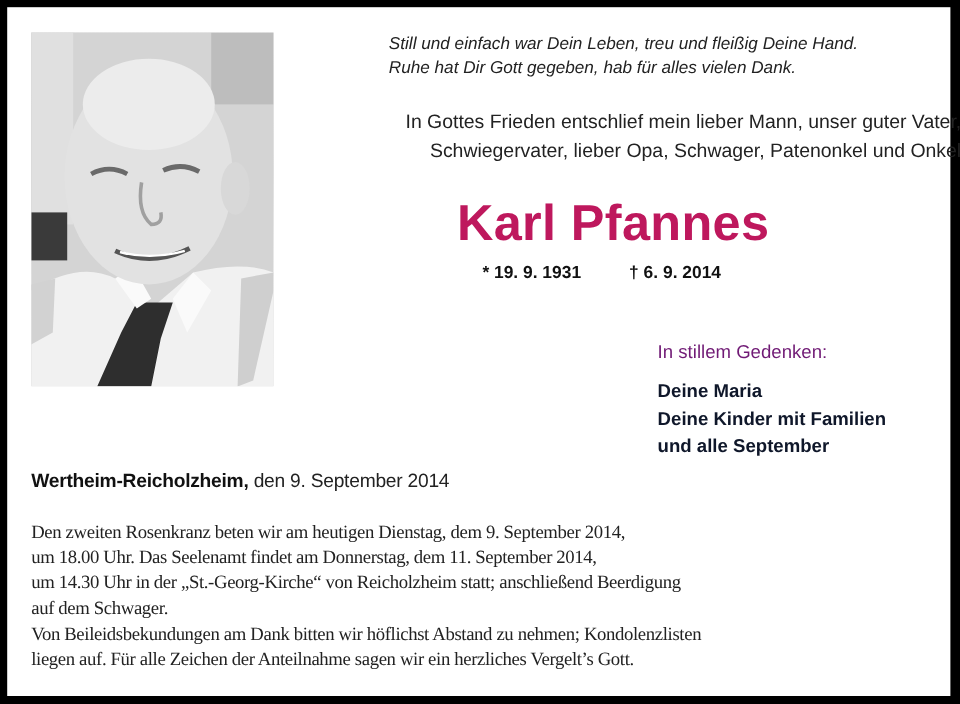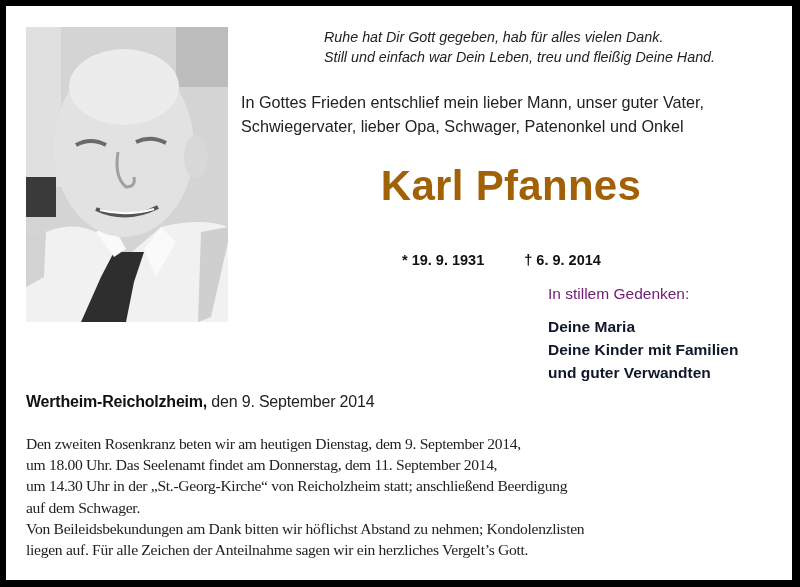--- a/index.html
+++ b/index.html
@@ -2,24 +2,24 @@
 <html><head>
 <meta charset="utf-8">
 <style>
   html, body { margin:0; padding:0; }
   body { width:800px; height:587px; background:#000; position:relative; overflow:hidden; font-family:"Liberation Sans", sans-serif; color:#111; }
   .card { position:absolute; left:6px; top:6px; width:786px; height:574px; background:#fff; }
   .photo { position:absolute; left:20px; top:21px; width:202px; height:295px; overflow:hidden;
     background: linear-gradient(180deg,#d6d6d6 0%,#cfcfcf 40%,#e8e8e8 70%,#f2f2f2 100%); }
   .photo svg { display:block; }
   .verse { position:absolute; left:318px; top:21px; font-style:italic; font-size:14.3px; line-height:20px; color:#222; }
-  .intro { position:absolute; left:235px; top:84px; width:560px; text-align:left; font-size:16.2px; line-height:24px; color:#222; }
-  .name { position:absolute; left:300px; top:156px; width:410px; text-align:center; font-weight:bold; font-size:42px; letter-spacing:0.3px; color:#a16207; }
+  .intro { position:absolute; left:235px; top:84px; width:560px; text-align:right; font-size:16.2px; line-height:24px; color:#222; }
+  .name { position:absolute; left:300px; top:156px; width:410px; text-align:center; font-weight:bold; font-size:42px; letter-spacing:0.3px; color:#be185d; }
   .dates { position:absolute; left:396px; top:214px; font-weight:bold; font-size:14.5px; color:#111; white-space:pre; }
-  .dates span { display:inline-block;margin-top:32px; }
+  .dates span { display:inline-block; }
   .dates .death { margin-left:40px; }
   .memory { position:absolute; left:542px; top:279px; font-size:15.5px; color:#701a75; }
   .mourners { position:absolute; left:542px; top:309px; font-weight:bold; font-size:15.5px; line-height:23px; color:#0f172a; }
   .place { position:absolute; left:20px; top:387px; font-size:16px; color:#222; letter-spacing:-0.2px; }
   .place b { font-weight:bold; color:#111; }
   .body { position:absolute; left:20px; top:427px; width:760px; font-size:15.6px; line-height:21.2px; color:#222; letter-spacing:-0.3px; }
   .body div { white-space:nowrap;font-family:Liberation Serif, serif; }
 </style>
 </head>
 <body>
@@ -52,39 +52,39 @@
       <path d="M110 115 Q125 108 140 116" stroke="#6a6a6a" stroke-width="4" fill="none"></path>
 
       <path d="M92 125 Q88 150 100 160 Q110 160 108 150" stroke="#a0a0a0" stroke-width="3" fill="none"></path>
 
       <path d="M70 182 Q100 196 132 180" stroke="#555" stroke-width="4" fill="none"></path>
       <path d="M74 183 Q100 190 128 182" stroke="#fff" stroke-width="2" fill="none"></path>
     </svg>
   </div>
 
   <div class="verse">
+    <div>Still und einfach war Dein Leben, treu und fleißig Deine Hand.</div>
     <div>Ruhe hat Dir Gott gegeben, hab für alles vielen Dank.</div>
-    <div>Still und einfach war Dein Leben, treu und fleißig Deine Hand.</div>
   </div>
 
   <div class="intro">
     <div>In Gottes Frieden entschlief mein lieber Mann, unser guter Vater,</div>
     <div>Schwiegervater, lieber Opa, Schwager, Patenonkel und Onkel</div>
   </div>
 
   <div class="name">Karl Pfannes</div>
 
   <div class="dates"><span>* 19. 9. 1931</span><span class="death">† 6. 9. 2014</span></div>
 
   <div class="memory">In stillem Gedenken:</div>
 
   <div class="mourners">
     <div>Deine Maria</div>
     <div>Deine Kinder mit Familien</div>
-    <div>und guter Verwandten</div>
+    <div>und alle September</div>
   </div>
 
   <div class="place"><b>Wertheim-Reicholzheim,</b><span> den 9. September 2014</span></div>
 
   <div class="body">
     <div>Den zweiten Rosenkranz beten wir am heutigen Dienstag, dem 9. September 2014,</div>
     <div>um 18.00 Uhr. Das Seelenamt findet am Donnerstag, dem 11. September 2014,</div>
     <div>um 14.30 Uhr in der „St.-Georg-Kirche“ von Reicholzheim statt; anschließend Beerdigung</div>
     <div>auf dem Schwager.</div>
     <div>Von Beileidsbekundungen am Dank bitten wir höflichst Abstand zu nehmen; Kondolenzlisten</div>

